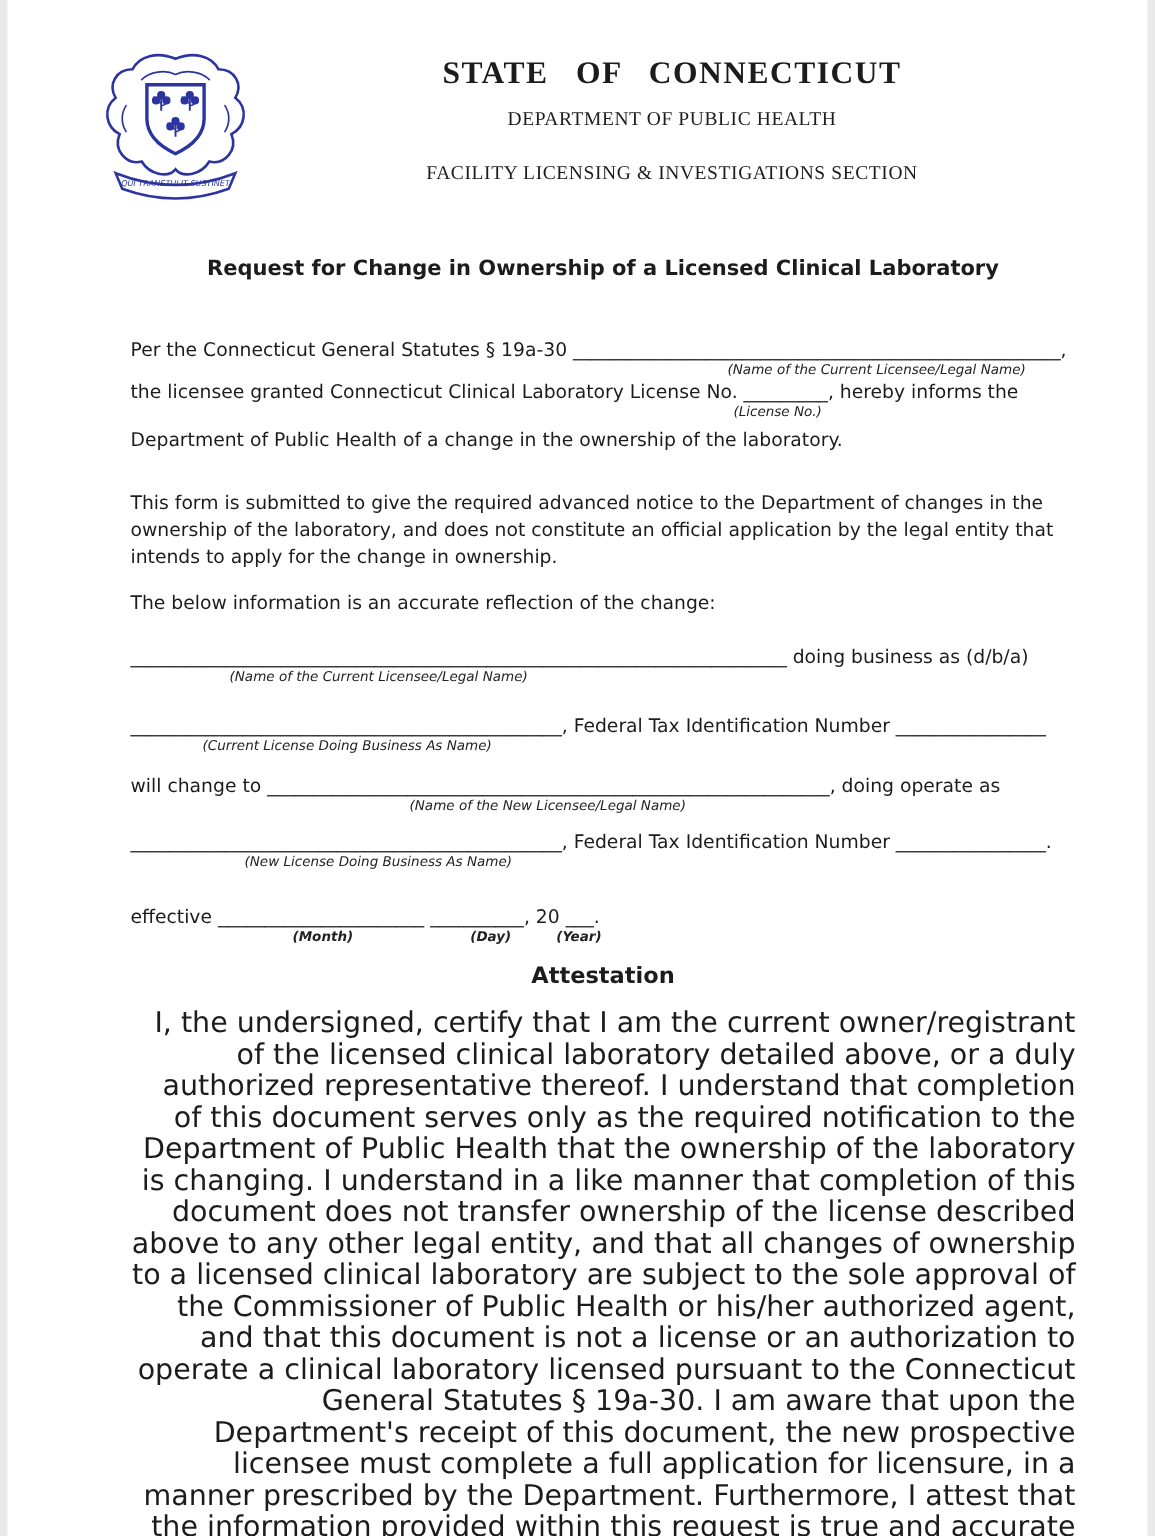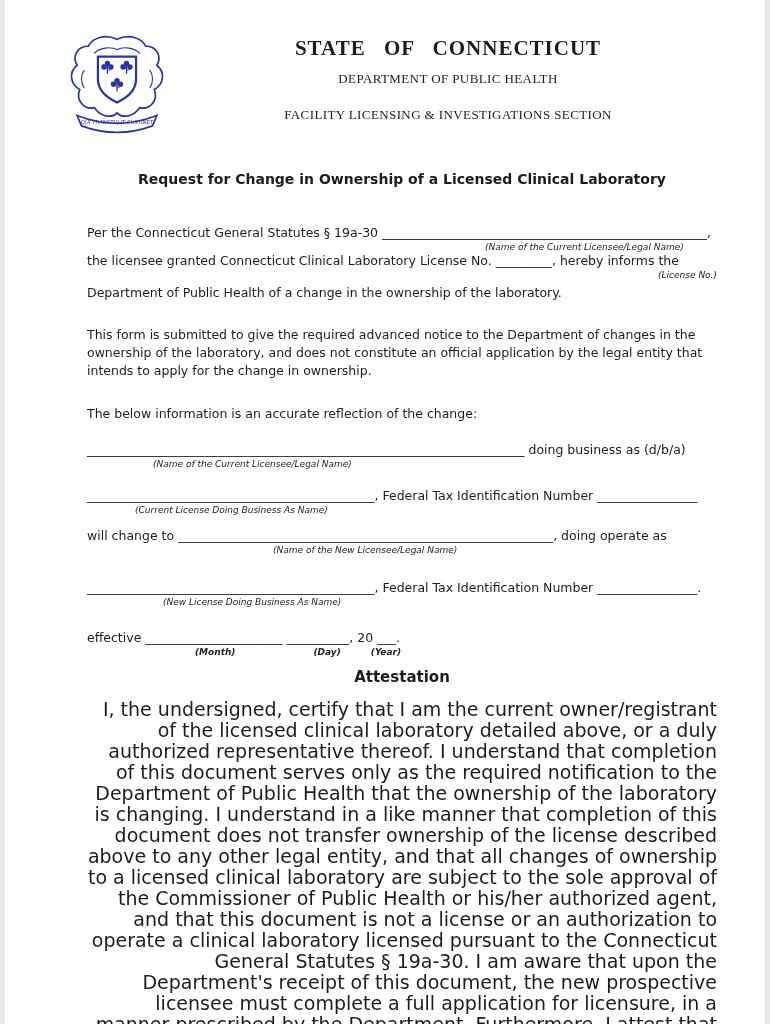--- a/index.html
+++ b/index.html
@@ -26,30 +26,30 @@
     font-size:13px; margin-top:10px; letter-spacing:0.4px;
   }
   .section-title {
     font-family:"Liberation Serif","DejaVu Serif",serif;
     font-size:13px; margin-top:20px; letter-spacing:0.4px;
   }
   
   .form-title { text-align:center; font-size:14px; font-weight:bold; margin-top:48px; }
   
   .fline { font-size:12.5px; white-space:nowrap; line-height:16px; }
-  .para  { font-size:12.5px; line-height:18px; margin-bottom:26px; }
+  .para  { font-size:12.5px; line-height:18px; margin-bottom:14px; }
   .slab  { font-size:9px; font-style:italic; line-height:12px; color:#222; }
   .intro-block { margin-top:38px; }
   .mb-lg { margin-bottom:20px; }
   .mb-md { margin-bottom:25px; }
   .ml-sub1 { margin-left:398px; }
-  .ml-sub2 { margin-left:402px;text-align:right; }
+  .ml-sub2 { margin-left:402px; }
   .ml-subA { margin-left:66px;  margin-bottom:18px; }
   .ml-subB { margin-left:48px;  margin-bottom:12px; }
-  .ml-subC { margin-left:186px; margin-bottom:24px; }
+  .ml-subC { margin-left:186px; margin-bottom:9px; }
   .ml-subD { margin-left:76px;  margin-bottom:22px; }
   .eff-labels { margin-bottom:4px;font-weight:bold; }
   .eff-labels span { display:inline-block; }
   .eff-month { margin-left:108px; }
   .eff-day   { margin-left:78px; }
   .eff-year  { margin-left:30px; }
   
   .attest-heading { text-align:center; font-size:15px; font-weight:bold; margin-top:10px; }
   .attest-body { font-size:19px; line-height:21px; margin-top:13px; text-align:right; }
 </style>

